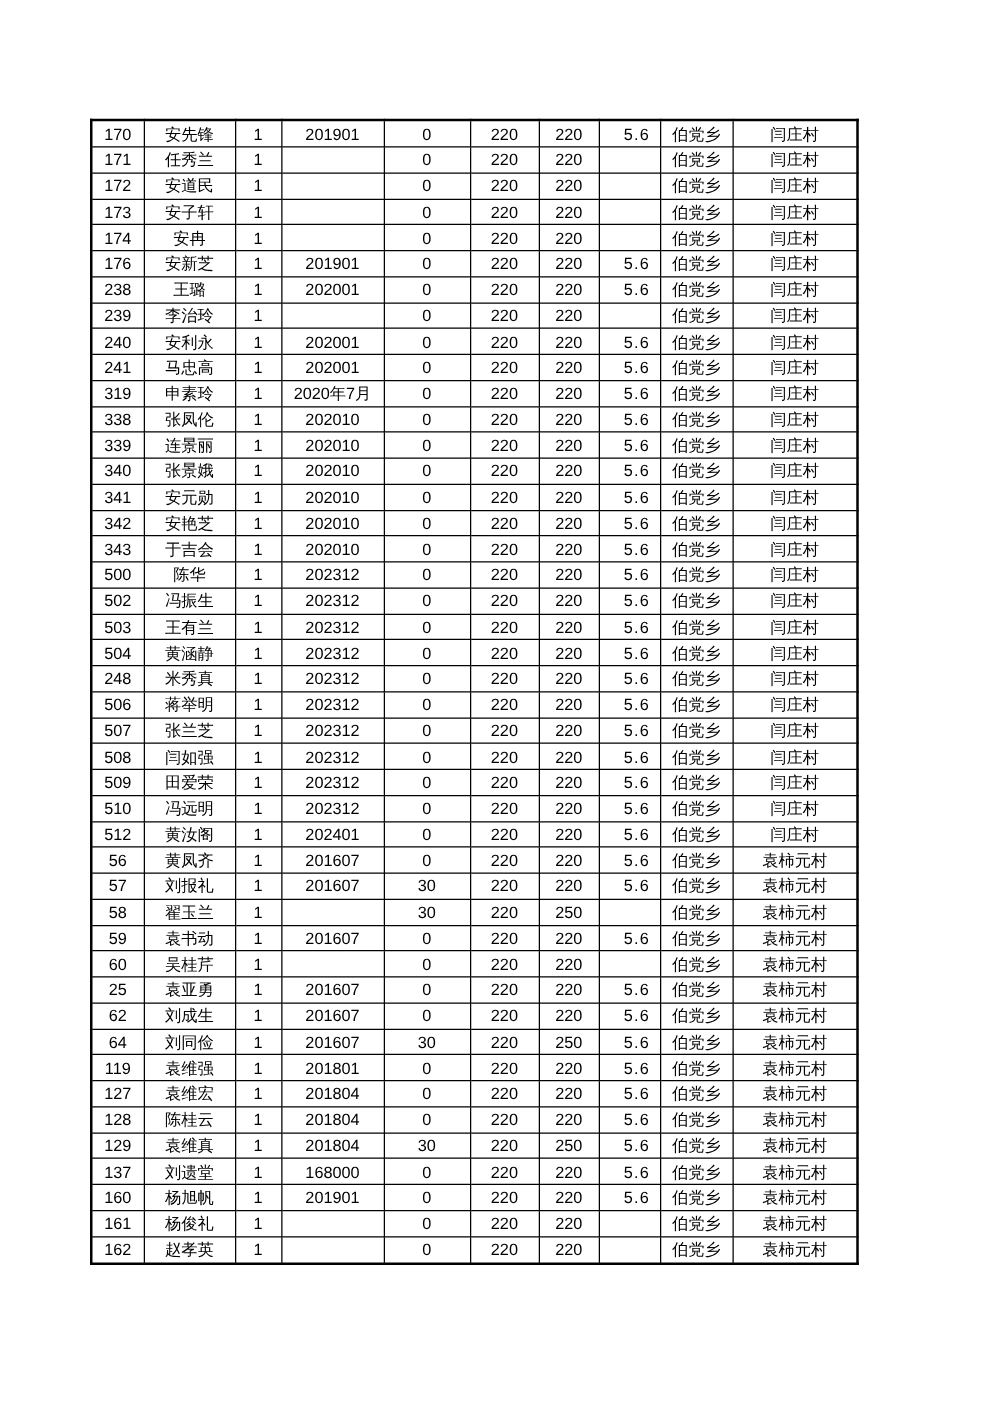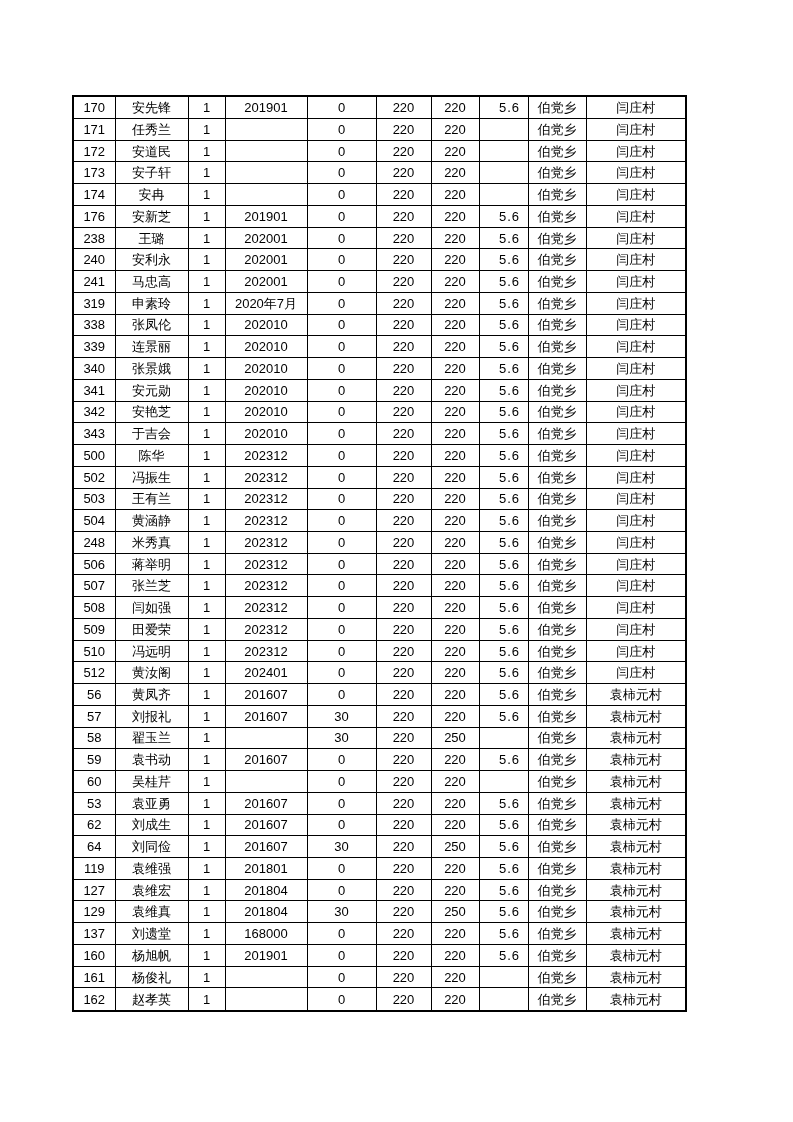--- a/index.html
+++ b/index.html
@@ -136,20 +136,32 @@
           <td class="col-2">1</td>
           <td class="col-3">202001</td>
           <td class="col-4">0</td>
           <td class="col-5">220</td>
           <td class="col-6">220</td>
           <td class="col-7">5.6</td>
           <td class="col-8">伯党乡</td>
           <td class="col-9">闫庄村</td>
         </tr>
         <tr>
+          <td class="col-0">239</td>
+          <td class="col-1">李治玲</td>
+          <td class="col-2">1</td>
+          <td class="col-3"></td>
+          <td class="col-4">0</td>
+          <td class="col-5">220</td>
+          <td class="col-6">220</td>
+          <td class="col-7"></td>
+          <td class="col-8">伯党乡</td>
+          <td class="col-9">闫庄村</td>
+        </tr>
+        <tr>
           <td class="col-0">240</td>
           <td class="col-1">安利永</td>
           <td class="col-2">1</td>
           <td class="col-3">202001</td>
           <td class="col-4">0</td>
           <td class="col-5">220</td>
           <td class="col-6">220</td>
           <td class="col-7">5.6</td>
           <td class="col-8">伯党乡</td>
           <td class="col-9">闫庄村</td>
@@ -436,21 +448,21 @@
           <td class="col-2">1</td>
           <td class="col-3"></td>
           <td class="col-4">0</td>
           <td class="col-5">220</td>
           <td class="col-6">220</td>
           <td class="col-7"></td>
           <td class="col-8">伯党乡</td>
           <td class="col-9">袁柿元村</td>
         </tr>
         <tr>
-          <td class="col-0">53</td>
+          <td class="col-0">25</td>
           <td class="col-1">袁亚勇</td>
           <td class="col-2">1</td>
           <td class="col-3">201607</td>
           <td class="col-4">0</td>
           <td class="col-5">220</td>
           <td class="col-6">220</td>
           <td class="col-7">5.6</td>
           <td class="col-8">伯党乡</td>
           <td class="col-9">袁柿元村</td>
         </tr>
@@ -486,20 +498,32 @@
           <td class="col-4">0</td>
           <td class="col-5">220</td>
           <td class="col-6">220</td>
           <td class="col-7">5.6</td>
           <td class="col-8">伯党乡</td>
           <td class="col-9">袁柿元村</td>
         </tr>
         <tr>
           <td class="col-0">127</td>
           <td class="col-1">袁维宏</td>
+          <td class="col-2">1</td>
+          <td class="col-3">201804</td>
+          <td class="col-4">0</td>
+          <td class="col-5">220</td>
+          <td class="col-6">220</td>
+          <td class="col-7">5.6</td>
+          <td class="col-8">伯党乡</td>
+          <td class="col-9">袁柿元村</td>
+        </tr>
+        <tr>
+          <td class="col-0">128</td>
+          <td class="col-1">陈桂云</td>
           <td class="col-2">1</td>
           <td class="col-3">201804</td>
           <td class="col-4">0</td>
           <td class="col-5">220</td>
           <td class="col-6">220</td>
           <td class="col-7">5.6</td>
           <td class="col-8">伯党乡</td>
           <td class="col-9">袁柿元村</td>
         </tr>
         <tr>

